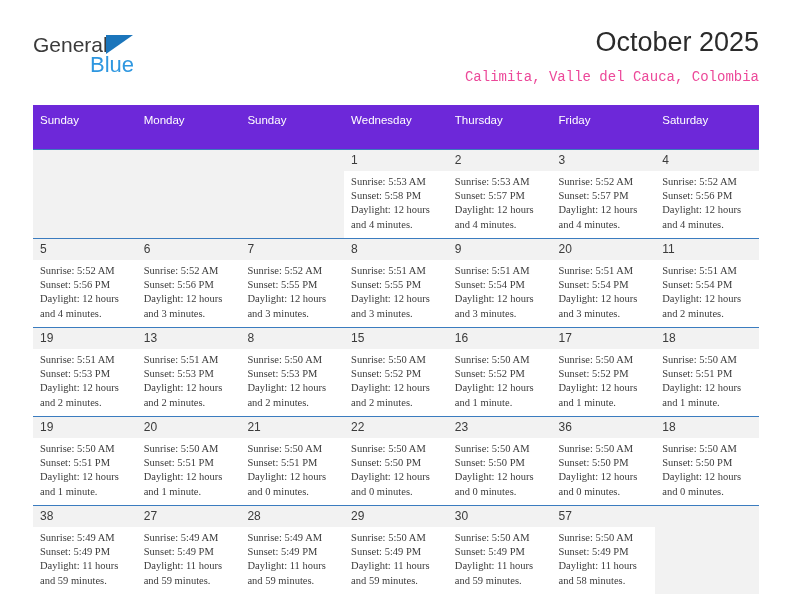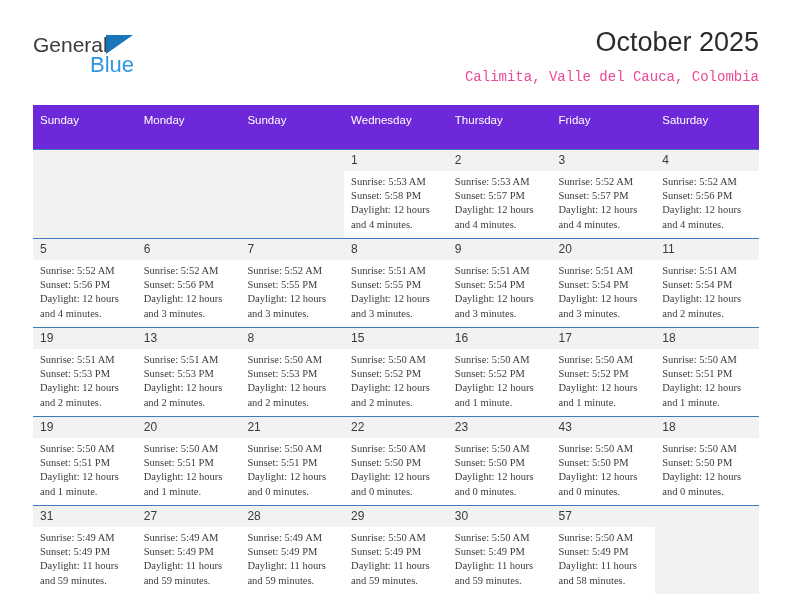--- a/index.html
+++ b/index.html
@@ -389,41 +389,41 @@
           <td>
             <div class="daynum">23</div>
             <div class="dayinfo">
               <div>Sunrise: 5:50 AM</div>
               <div>Sunset: 5:50 PM</div>
               <div>Daylight: 12 hours</div>
               <div>and 0 minutes.</div>
             </div>
           </td>
           <td>
-            <div class="daynum">43</div>
+            <div class="daynum">36</div>
             <div class="dayinfo">
               <div>Sunrise: 5:50 AM</div>
               <div>Sunset: 5:50 PM</div>
               <div>Daylight: 12 hours</div>
               <div>and 0 minutes.</div>
             </div>
           </td>
           <td>
             <div class="daynum">18</div>
             <div class="dayinfo">
               <div>Sunrise: 5:50 AM</div>
               <div>Sunset: 5:50 PM</div>
               <div>Daylight: 12 hours</div>
               <div>and 0 minutes.</div>
             </div>
           </td>
         </tr>
         <tr class="week">
           <td>
-            <div class="daynum">31</div>
+            <div class="daynum">38</div>
             <div class="dayinfo">
               <div>Sunrise: 5:49 AM</div>
               <div>Sunset: 5:49 PM</div>
               <div>Daylight: 11 hours</div>
               <div>and 59 minutes.</div>
             </div>
           </td>
           <td>
             <div class="daynum">27</div>
             <div class="dayinfo">

